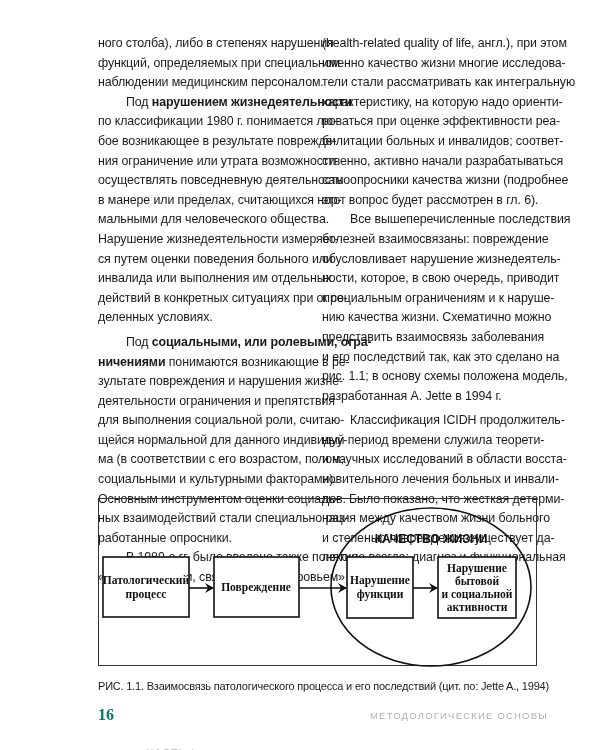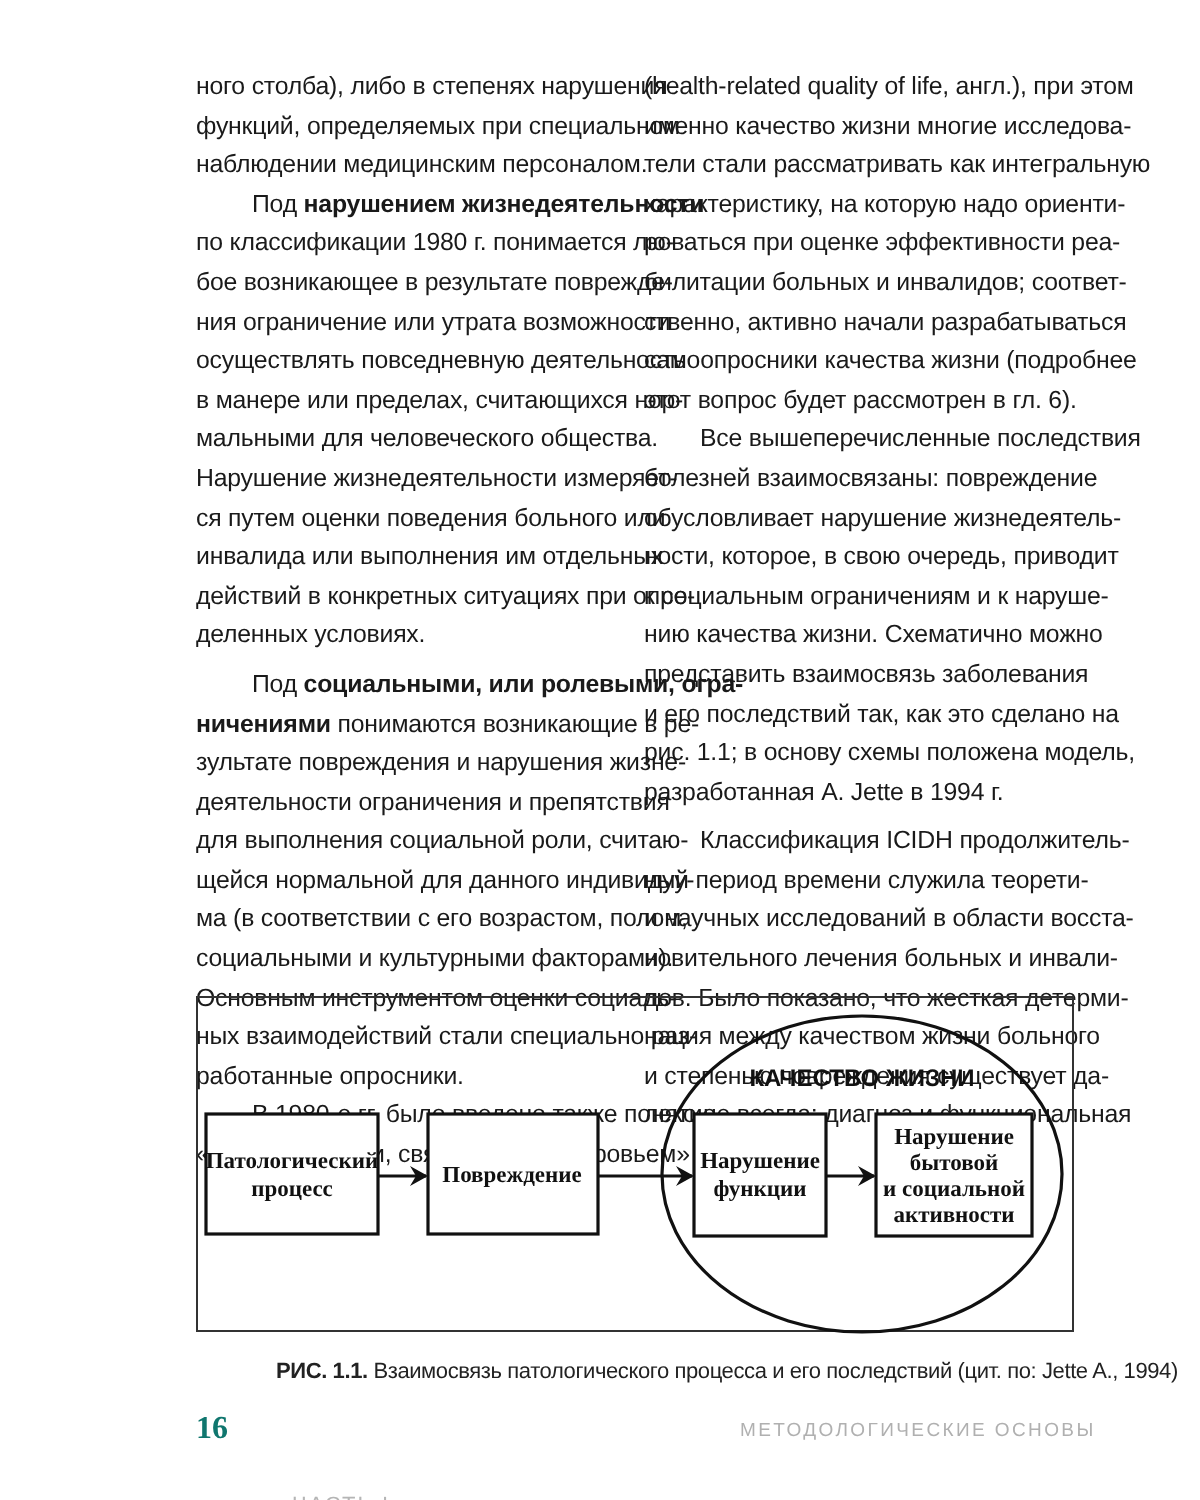--- a/index.html
+++ b/index.html
@@ -29,21 +29,21 @@
   }
   .fig-title-text {
     font-family: "Liberation Sans", sans-serif; font-weight: bold; font-size: 12px; fill: #111;
   }
 
   .caption {
     position: absolute; left: 98px; top: 680px; width: 460px; font-size: 11px;
     font-family: "Liberation Sans", sans-serif; color: #222; white-space: nowrap;
     letter-spacing: -0.2px;
   }
-  .caption .lbl { font-weight: bold; margin-left: 40px; }
+  .caption .lbl { font-weight: normal; }
 
   .footer-page-num {
     position: absolute; left: 98px; top: 706px; font-family: "Liberation Serif", serif;
     font-weight: bold; font-size: 16px; color: #0f766e;
   }
   .footer-part {
     position: absolute; left: 146px; top: 711px; font-size: 11px; color: #b5b5b5; letter-spacing: 1px; margin-top: 36px;
   }
   .footer-section {
     position: absolute; left: 370px; top: 710px; width: 145px; text-align: center; font-size: 9.5px;

